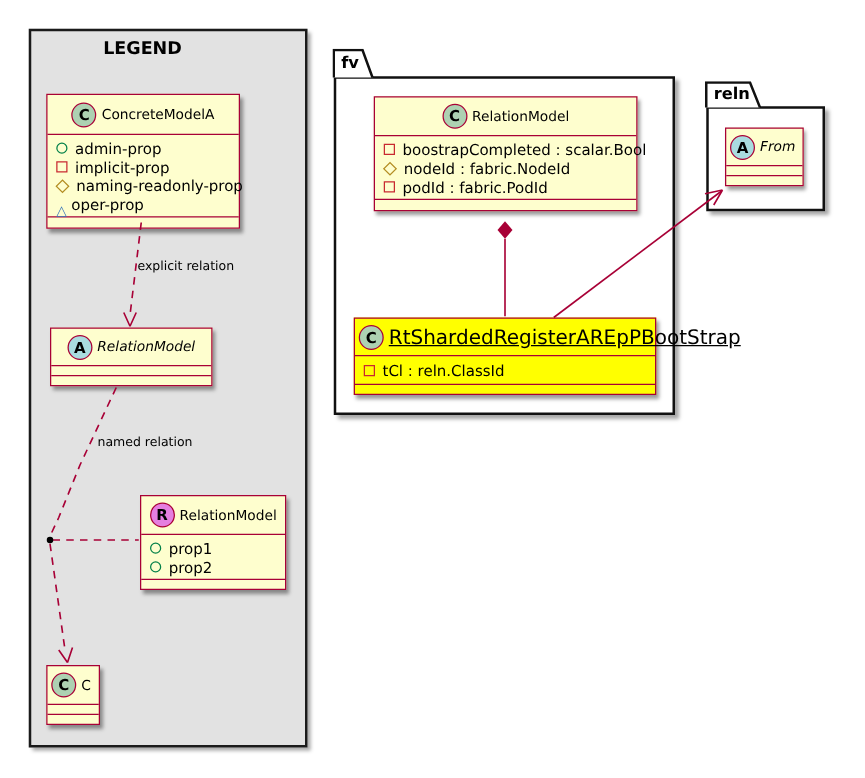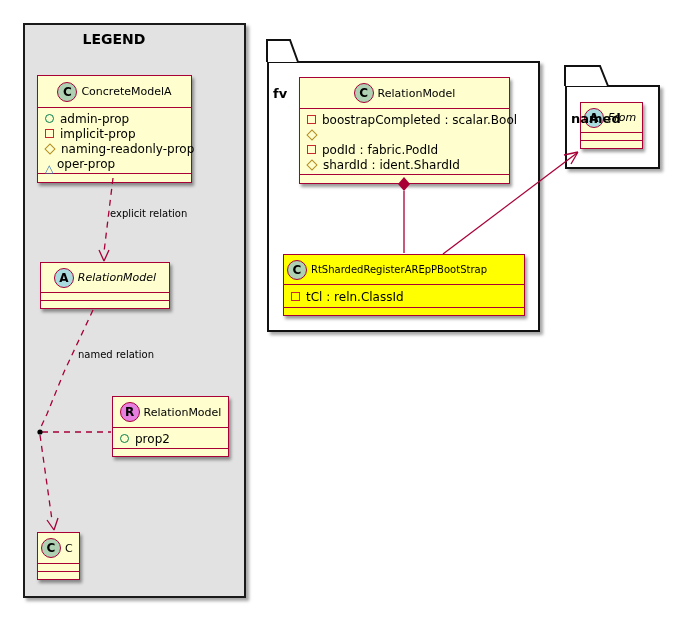--- a/index.html
+++ b/index.html
@@ -25,21 +25,21 @@
   }
 
   
   .pkg-body{
     background:#ffffff;border:2px solid #111;
     box-shadow:3px 3px 3px rgba(0,0,0,0.35);
     z-index:1;
   }
   .pkg-tab{z-index:2;}
   .pkg-tab-label{
-    font-weight:bold;font-size:13px;z-index:3;margin-top:43px;
+    font-weight:bold;font-size:13px;z-index:3;
   }
 
   
   .uclass{
     background:#fefece;border:1.5px solid #A80036;
     box-shadow:2px 3px 3px rgba(0,0,0,0.4);
     z-index:2;box-sizing:border-box;
   }
   .uclass.hl{background:#ffff00;}
   .ctitle{
@@ -124,20 +124,24 @@
 </div>
 
 <div class="abs uclass" style="left:112px;top:396px;width:117px;">
   <div class="ctitle" style="height:30px;">
     <span class="spot spot-r">R</span>
     <span class="cname">RelationModel</span>
   </div>
   <div class="cmembers">
     <div class="member">
       <span class="mi mi-circle"></span>
+      <span class="mtext">prop1</span>
+    </div>
+    <div class="member">
+      <span class="mi mi-circle"></span>
       <span class="mtext">prop2</span>
     </div>
   </div>
   <div class="cfooter" style="height:8px;"></div>
 </div>
 
 <div class="abs uclass" style="left:37px;top:532px;width:43px;">
   <div class="ctitle" style="height:30px;justify-content:flex-start;padding-left:3px;">
     <span class="spot spot-c">C</span>
     <span class="cname">C</span>
@@ -160,52 +164,49 @@
     <span class="spot spot-c">C</span>
     <span class="cname">RelationModel</span>
   </div>
   <div class="cmembers">
     <div class="member">
       <span class="mi mi-square"></span>
       <span class="mtext">boostrapCompleted : scalar.Bool</span>
     </div>
     <div class="member">
       <span class="mi mi-diamond"></span>
+      <span class="mtext">nodeId : fabric.NodeId</span>
     </div>
     <div class="member">
       <span class="mi mi-square"></span>
       <span class="mtext">podId : fabric.PodId</span>
-    </div>
-    <div class="member">
-      <span class="mi mi-diamond"></span>
-      <span class="mtext">shardId : ident.ShardId</span>
     </div>
   </div>
   <div class="cfooter" style="height:9px;"></div>
 </div>
 
 <div class="abs uclass hl" style="left:283px;top:254px;width:242px;">
   <div class="ctitle" style="height:29px;justify-content:flex-start;padding-left:3px;">
     <span class="spot spot-c">C</span>
-    <span class="cname" style="font-size:10px;">RtShardedRegisterAREpPBootStrap</span>
+    <span class="cname" style="font-size:16px;text-decoration:underline;">RtShardedRegisterAREpPBootStrap</span>
   </div>
   <div class="cmembers" style="padding:4px 0 3px 0;">
     <div class="member">
       <span class="mi mi-square"></span>
       <span class="mtext">tCl : reln.ClassId</span>
     </div>
   </div>
   <div class="cfooter" style="height:8px;"></div>
 </div>
 
 <div class="abs pkg-body" style="left:565px;top:85px;width:91px;height:80px;"></div>
 <svg class="abs pkg-tab" style="left:564px;top:65px;" width="48" height="22">
   <path d="M1,21 L1,1 L36,1 L44,21" fill="#ffffff" stroke="#111" stroke-width="2"></path>
 </svg>
-<div class="abs pkg-tab-label" style="left:571px;top:68px;">named</div>
+<div class="abs pkg-tab-label" style="left:571px;top:68px;">reln</div>
 
 <div class="abs uclass" style="left:580px;top:102px;width:63px;">
   <div class="ctitle" style="height:29px;justify-content:flex-start;padding-left:3px;">
     <span class="spot spot-a">A</span>
     <span class="cname it">From</span>
   </div>
   <div class="crow" style="height:8px;"></div>
   <div class="crow" style="height:8px;"></div>
 </div>
 

